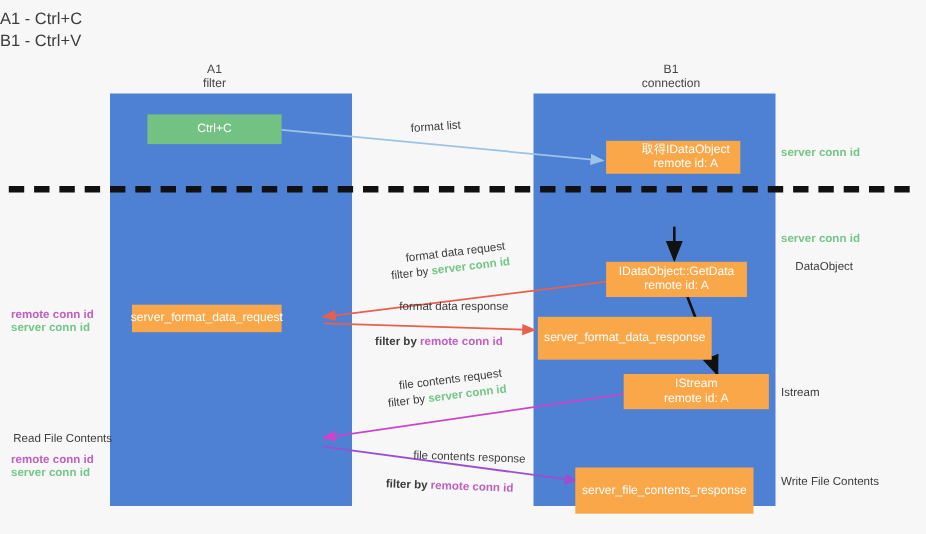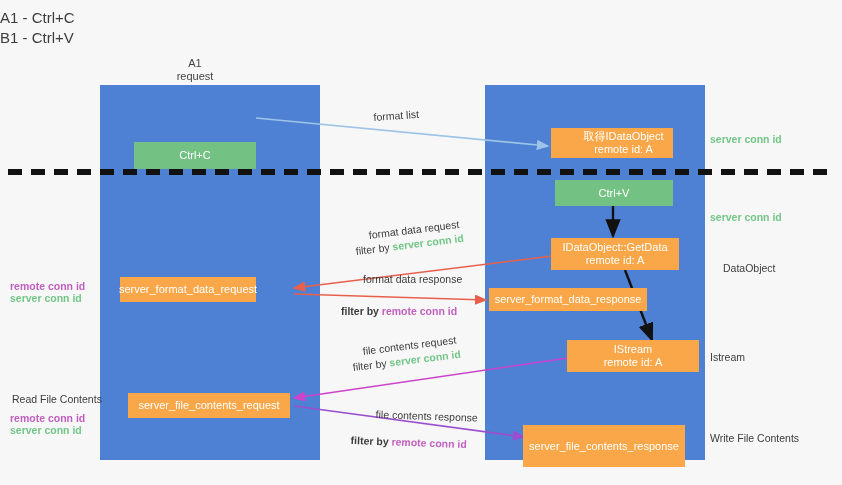--- a/index.html
+++ b/index.html
@@ -49,21 +49,23 @@
 </style>
 </head>
 <body>
 
 <div id="stage">
 
   <div class="title">A1 - Ctrl+C
 B1 - Ctrl+V</div>
 
   <div class="lane-head" style="left:130px;top:57px;width:130px;">A1
-request</div>
+filter</div>
+  <div class="lane-head" style="left:545px;top:57px;width:130px;">B1
+connection</div>
 
   <div class="lane" style="left:100px;top:85px;width:220px;height:375px;"></div>
   <div class="lane" style="left:485px;top:85px;width:220px;height:375px;"></div>
 
   <svg class="layer" viewBox="0 0 842 485">
     <defs>
       <marker id="ah-blue" markerWidth="9" markerHeight="9" refX="7" refY="3.2" orient="auto">
         <path d="M0,0 L8,3.2 L0,6.4 z" fill="#9dc3e6"></path>
       </marker>
       <marker id="ah-red" markerWidth="9" markerHeight="9" refX="7" refY="3.2" orient="auto">
@@ -90,58 +92,56 @@
 
     <path d="M552,256 L294,288" stroke="#e8604c" stroke-width="1.6" fill="none" marker-end="url(#ah-red)"></path>
 
     <path d="M294,294 L486,300" stroke="#e8604c" stroke-width="1.6" fill="none" marker-end="url(#ah-red)"></path>
 
     <path d="M568,358 L294,398" stroke="#cc44cc" stroke-width="1.6" fill="none" marker-end="url(#ah-magenta)"></path>
 
     <path d="M294,406 L524,437" stroke="#9b4fd0" stroke-width="1.6" fill="none" marker-end="url(#ah-purple)"></path>
   </svg>
 
-  <div class="node green" style="left:134px;top:104px;width:122px;height:27px;margin-top:38px;">Ctrl+C</div>
+  <div class="node green" style="left:134px;top:104px;width:122px;height:27px;">Ctrl+C</div>
 
   <div class="node orange" style="left:551px;top:128px;width:122px;height:30px;padding-left:23px;">取得IDataObject
 remote id: A</div>
 
-  <div class="node green" style="left:555px;top:180px;width:118px;height:26px;">Ctrl+V</div>
 
   <div class="node orange" style="left:551px;top:238px;width:128px;height:32px;">IDataObject::GetData
 remote id: A</div>
 
   <div class="node orange" style="left:120px;top:277px;width:136px;height:25px;">server_format_data_request</div>
 
-  <div class="node orange" style="left:489px;top:288px;width:158px;height:23px;">server_format_data_response</div>
+  <div class="node orange" style="left:489px;top:288px;width:158px;height:39px;">server_format_data_response</div>
 
   <div class="node orange" style="left:567px;top:340px;width:132px;height:32px;">IStream
 remote id: A</div>
 
-  <div class="node orange" style="left:128px;top:393px;width:162px;height:25px;">server_file_contents_request</div>
 
   <div class="node orange" style="left:523px;top:425px;width:162px;height:42px;">server_file_contents_response</div>
 
   <div class="edge-label rot" style="left:373px;top:110px;transform:rotate(-4deg);">format list</div>
 
   <div class="edge-label rot" style="left:368px;top:228px;transform:rotate(-7deg);">format data request</div>
   <div class="edge-label rot" style="left:355px;top:244px;transform:rotate(-7deg);"><span>filter by </span><span class="cid-server">server conn id</span></div>
 
   <div class="edge-label" style="left:363px;top:272px;">format data response</div>
   <div class="edge-label" style="left:341px;top:304px;"><span class="bold">filter by </span><span class="cid-remote">remote conn id</span></div>
 
   <div class="edge-label rot" style="left:362px;top:344px;transform:rotate(-7deg);">file contents request</div>
   <div class="edge-label rot" style="left:352px;top:360px;transform:rotate(-7deg);"><span>filter by </span><span class="cid-server">server conn id</span></div>
 
   <div class="edge-label rot" style="left:376px;top:407px;transform:rotate(2deg);">file contents response</div>
   <div class="edge-label rot" style="left:351px;top:433px;transform:rotate(2deg);"><span class="bold">filter by </span><span class="cid-remote">remote conn id</span></div>
 
   <div class="side-label cid-server" style="left:710px;top:132px;">server conn id</div>
   <div class="side-label cid-server" style="left:710px;top:210px;">server conn id</div>
-  <div class="side-label" style="left:710px;top:261px;padding-left:13px;">DataObject</div>
+  <div class="side-label" style="left:710px;top:235px;padding-left:13px;">DataObject</div>
   <div class="side-label" style="left:710px;top:350px;">Istream</div>
   <div class="side-label" style="left:710px;top:431px;">Write File Contents</div>
 
   <div class="side-label cid-remote" style="left:10px;top:279px;">remote conn id</div>
   <div class="side-label cid-server" style="left:10px;top:291px;">server conn id</div>
 
   <div class="side-label" style="left:0;top:392px;margin-left:12px;">Read File Contents</div>
   <div class="side-label cid-remote" style="left:10px;top:411px;">remote conn id</div>
   <div class="side-label cid-server" style="left:10px;top:423px;">server conn id</div>
 

